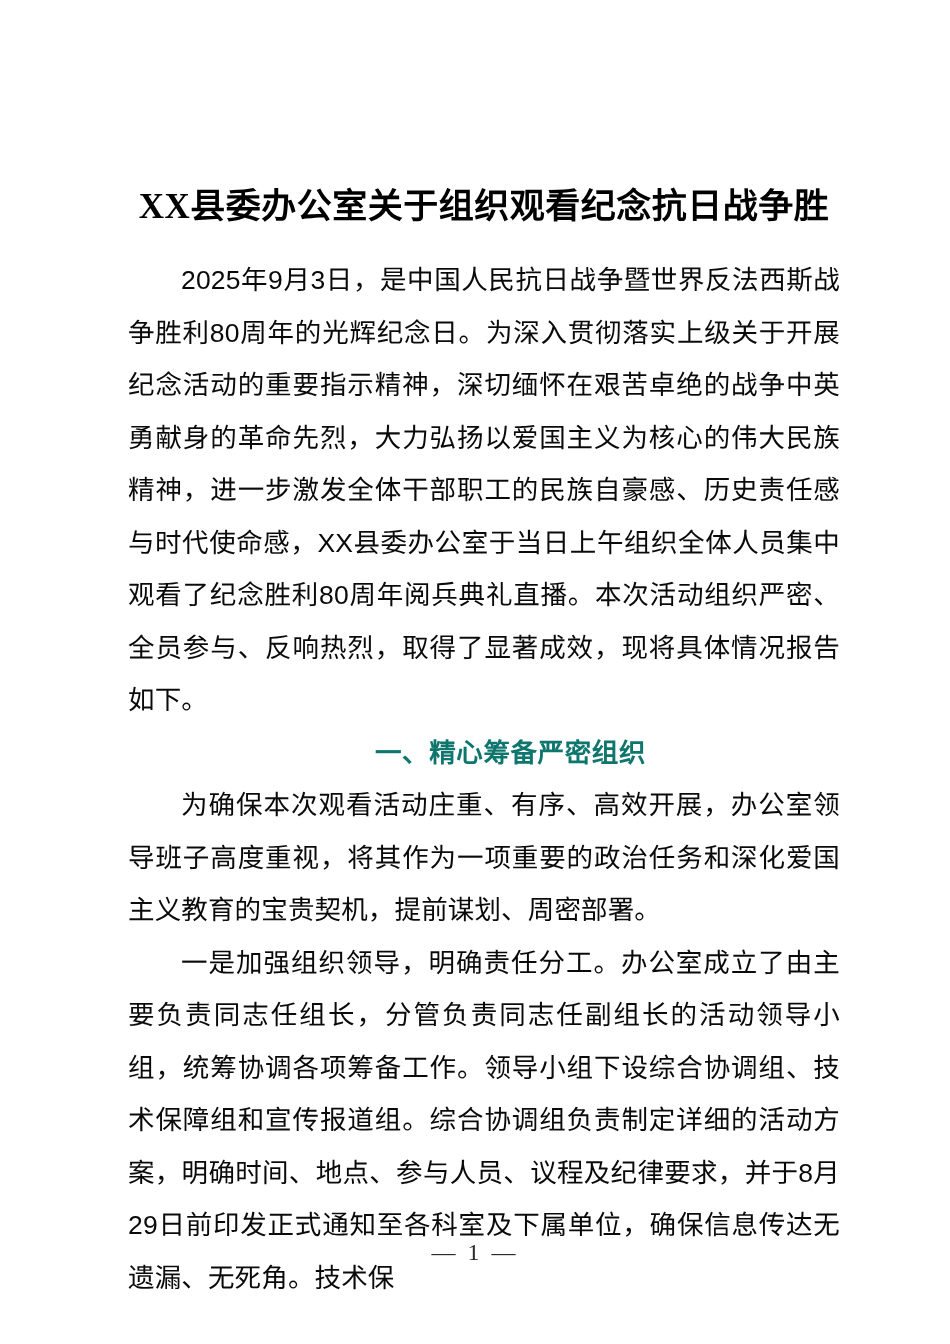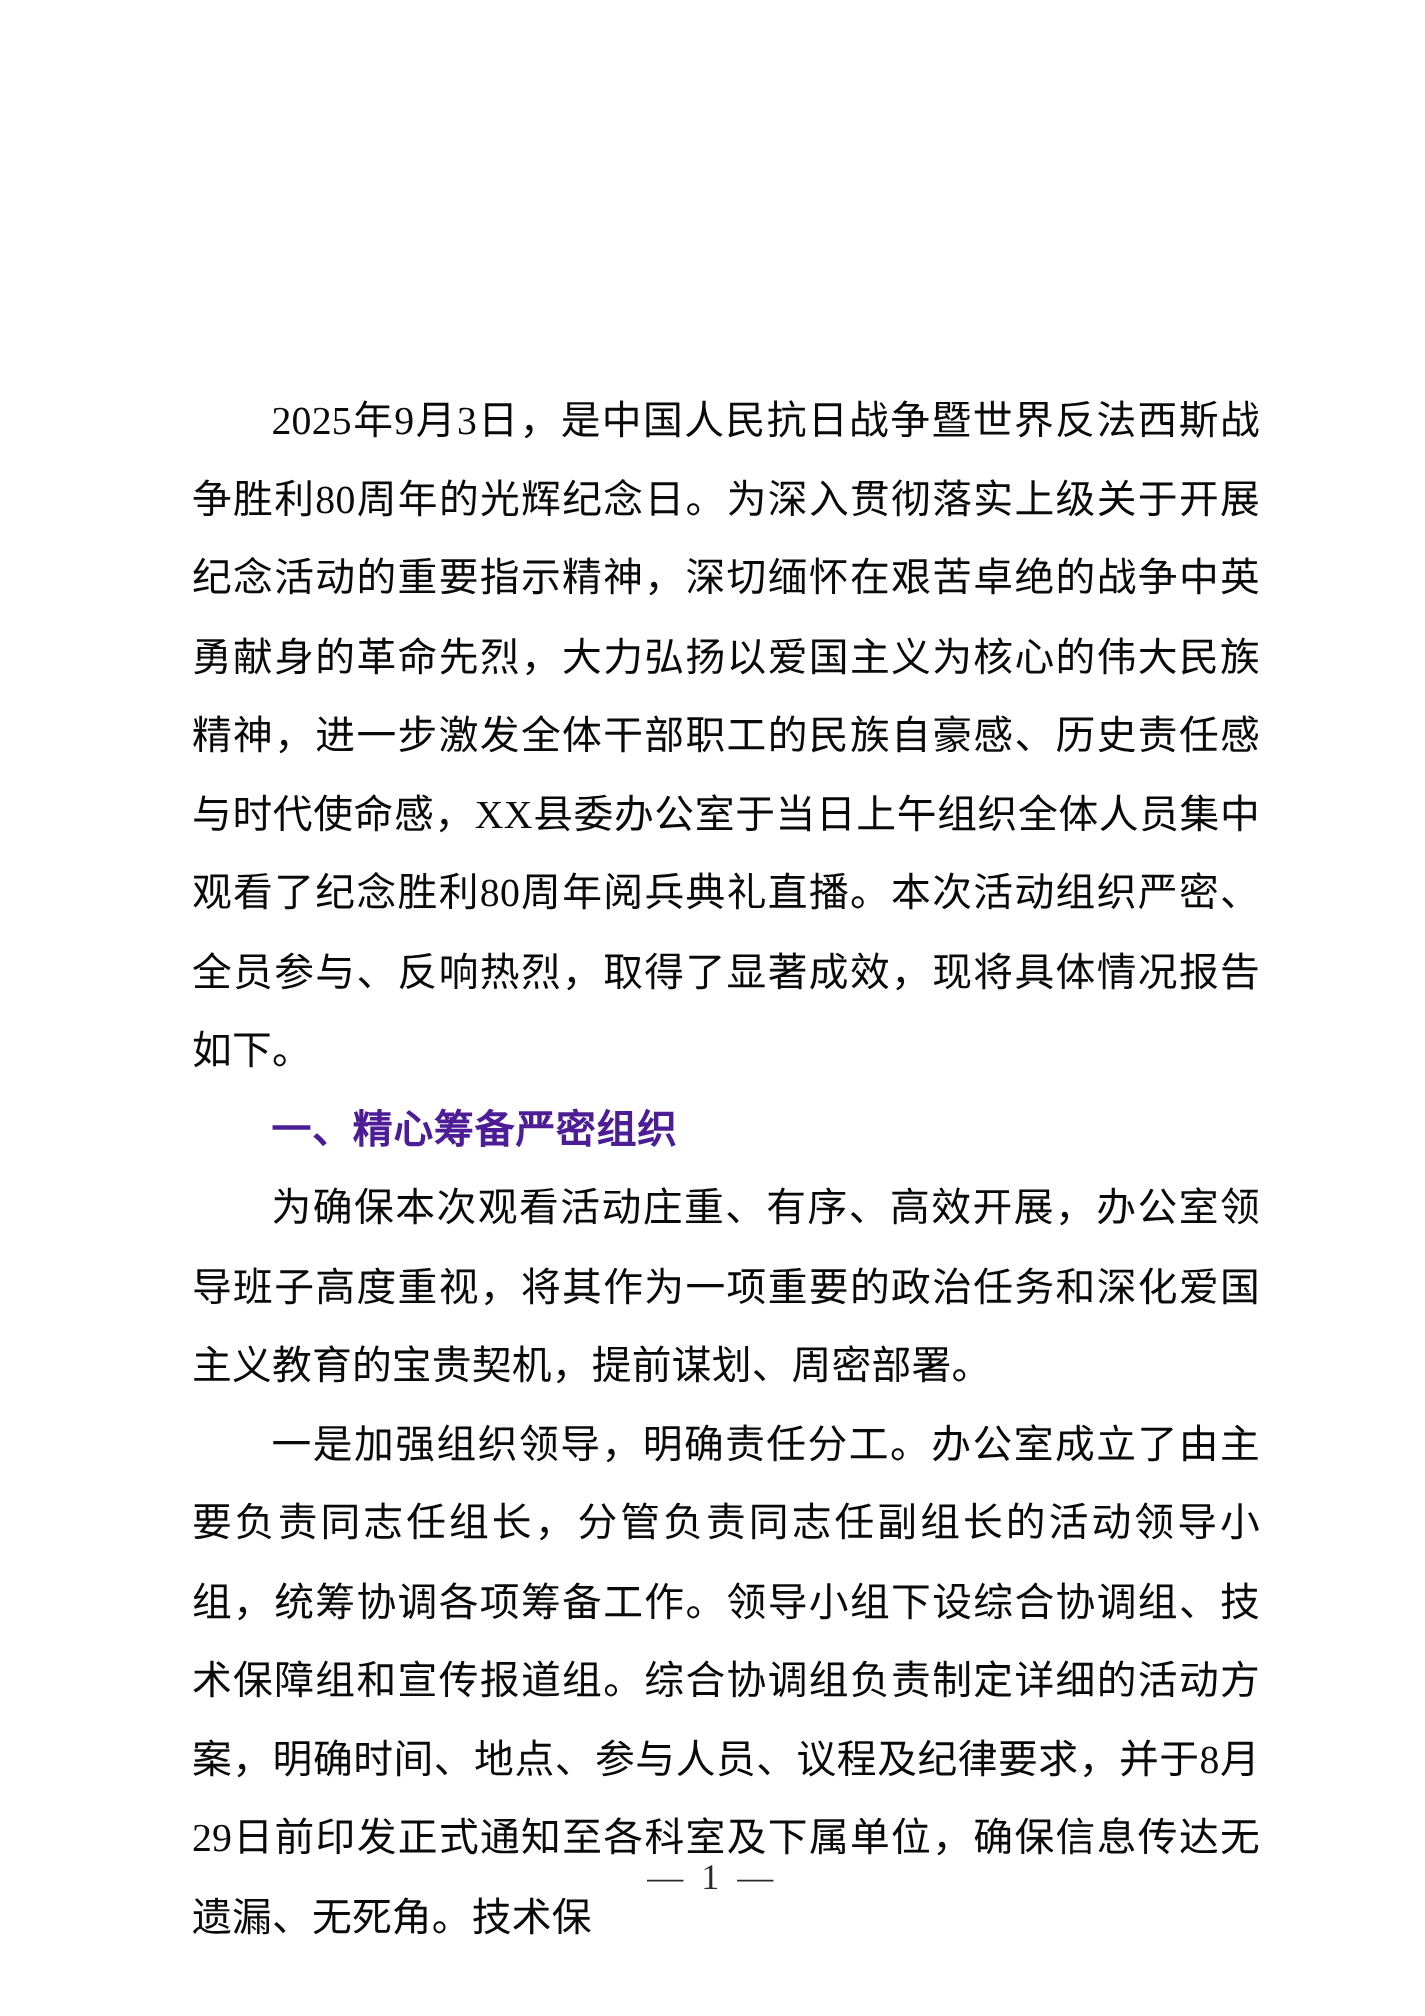--- a/index.html
+++ b/index.html
@@ -44,21 +44,21 @@
     line-height: 50px;
     text-align: center;
     letter-spacing: 0.5px;
     color: #000000;
   }
 
   
   .para {
     margin: 0;
     padding: 0;
-    font-family: Liberation Serif, serif;
+    font-family: Liberation Sans, sans-serif;
     font-size: 26.5px;
     line-height: 52.5px;
     text-align: justify;
     text-justify: inter-ideograph;
     text-indent: 2em;
     color: #0a0a0a;
     letter-spacing: 0.15px;
   }
 
   .para.first {
@@ -68,21 +68,22 @@
   
   .section-heading {
     margin: 0;
     padding: 0;
     font-family: "Liberation Sans", "DejaVu Sans", sans-serif;
     font-weight: bold;
     font-size: 26.5px;
     line-height: 52.5px;
     text-indent: 2em;
     letter-spacing: 0.6px;
-    color: #4c1d95;
+    color: #0f766e;
+    text-align: center;
   }
 
   
   .page-footer {
     position: absolute;
     left: 0;
     right: 0;
     top: 1236px;
     text-align: center;
     font-family: "Liberation Serif", "DejaVu Serif", serif;
@@ -93,21 +94,21 @@
   }
 </style>
 </head>
 <body>
 
 <div class="page">
 
   <div class="content">
 
     <h1 class="doc-title">
-      <br>
+      <span>XX县委办公室关于组织观看纪念抗日战争胜</span><br>
     </h1>
 
     <p class="para first">2025年9月3日，是中国人民抗日战争暨世界反法西斯战争胜利80周年的光辉纪念日。为深入贯彻落实上级关于开展纪念活动的重要指示精神，深切缅怀在艰苦卓绝的战争中英勇献身的革命先烈，大力弘扬以爱国主义为核心的伟大民族精神，进一步激发全体干部职工的民族自豪感、历史责任感与时代使命感，XX县委办公室于当日上午组织全体人员集中观看了纪念胜利80周年阅兵典礼直播。本次活动组织严密、全员参与、反响热烈，取得了显著成效，现将具体情况报告如下。</p>
 
     <h2 class="section-heading">一、精心筹备严密组织</h2>
 
     <p class="para">为确保本次观看活动庄重、有序、高效开展，办公室领导班子高度重视，将其作为一项重要的政治任务和深化爱国主义教育的宝贵契机，提前谋划、周密部署。</p>
 
     <p class="para">一是加强组织领导，明确责任分工。办公室成立了由主要负责同志任组长，分管负责同志任副组长的活动领导小组，统筹协调各项筹备工作。领导小组下设综合协调组、技术保障组和宣传报道组。综合协调组负责制定详细的活动方案，明确时间、地点、参与人员、议程及纪律要求，并于8月29日前印发正式通知至各科室及下属单位，确保信息传达无遗漏、无死角。技术保</p>
 

